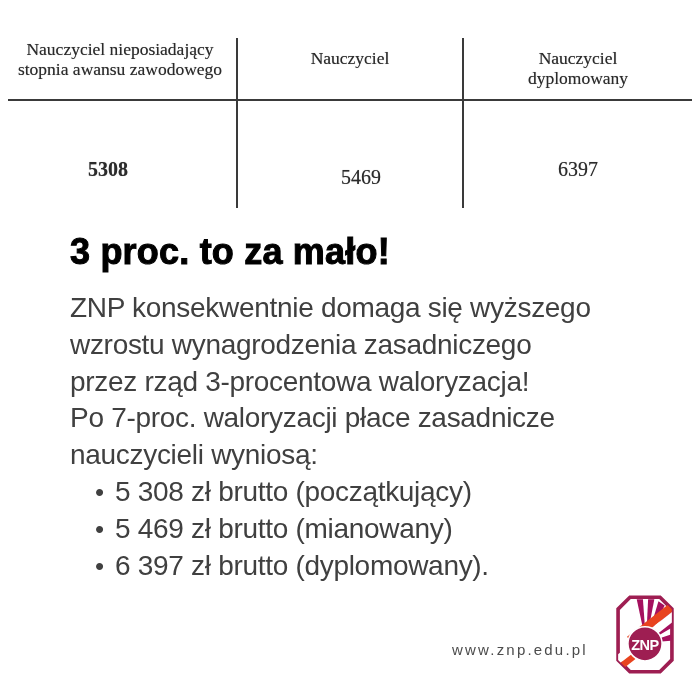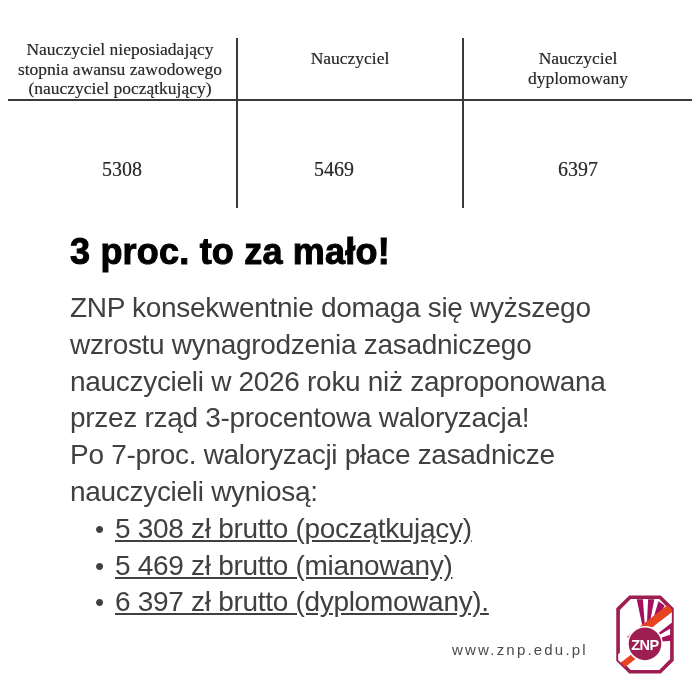--- a/index.html
+++ b/index.html
@@ -16,54 +16,53 @@
 
   
   .scan-table{position:absolute;left:0;top:0;width:552px;height:220px;
     font-family:"Liberation Serif",serif;color:#2b2b2b;
     text-shadow:0 0 0.7px rgba(40,40,40,.55);}
   .col-header{position:absolute;text-align:center;font-size:17.5px;line-height:19.5px;}
   .col-header.c1{left:12px;top:40px;width:216px;}
   .col-header.c2{left:245px;top:49px;width:210px;}
   .col-header.c3{left:471px;top:49px;width:214px;}
   .cell-value{position:absolute;text-align:center;font-size:20px;top:158px;}
-  .cell-value.v1{left:14px;width:216px;}
-  .cell-value.v2{left:229px;width:210px;}
+  .cell-value.v1{left:0;width:216px;font-weight:bold;}
+  .cell-value.v2{left:256px;width:210px;margin-top:8px;}
   .cell-value.v3{left:471px;width:214px;}
   .vline{position:absolute;width:2px;top:38px;height:170px;background:var(--line-gray);}
   .vline.l1{left:236px;}
   .vline.l2{left:462px;}
   .hline{position:absolute;left:8px;top:99px;width:684px;height:2px;background:var(--line-gray);}
 
   
   .headline{position:absolute;left:70px;top:231px;font-size:36px;font-weight:bold;
     color:#000;letter-spacing:0.2px;-webkit-text-stroke:1px #000;}
 
   
   .body-text{position:absolute;left:70px;top:290px;width:600px;
     font-size:28px;line-height:36.8px;color:#404040;letter-spacing:-0.3px;}
   .p-line{white-space:nowrap;}
-  .bullet-line{white-space:nowrap;padding-left:25px;text-decoration:underline;}
+  .bullet-line{white-space:nowrap;padding-left:25px;}
   .bullet-dot{display:inline-block;width:20px;font-size:26px;}
 
   
   .site-url{position:absolute;left:452px;top:641px;font-size:15px;
     letter-spacing:2.2px;color:var(--url-gray);text-align:right;}
   .logo{position:absolute;left:616px;top:595px;width:58px;height:79px;}
 </style>
 </head>
 <body>
 
 <div class="canvas">
 
   <div class="scan-table">
     <div class="col-header c1">
       <div>Nauczyciel nieposiadający</div>
       <div>stopnia awansu zawodowego</div>
-      <div>(nauczyciel początkujący)</div>
     </div>
     <div class="col-header c2">
       <div>Nauczyciel</div>
     </div>
     <div class="col-header c3">
       <div>Nauczyciel</div>
       <div>dyplomowany</div>
     </div>
 
     <div class="hline"></div>
@@ -73,21 +72,20 @@
     <div class="cell-value v1">5308</div>
     <div class="cell-value v2">5469</div>
     <div class="cell-value v3">6397</div>
   </div>
 
   <div class="headline">3 proc. to za mało!</div>
 
   <div class="body-text">
     <div class="p-line">ZNP konsekwentnie domaga się wyższego</div>
     <div class="p-line">wzrostu wynagrodzenia zasadniczego</div>
-    <div class="p-line">nauczycieli w 2026 roku niż zaproponowana</div>
     <div class="p-line">przez rząd 3-procentowa waloryzacja!</div>
     <div class="p-line">Po 7-proc. waloryzacji płace zasadnicze</div>
     <div class="p-line">nauczycieli wyniosą:</div>
 
     <div class="bullet-line">
       <span class="bullet-dot">•</span><span>5 308 zł brutto (początkujący)</span>
     </div>
     <div class="bullet-line">
       <span class="bullet-dot">•</span><span>5 469 zł brutto (mianowany)</span>
     </div>

